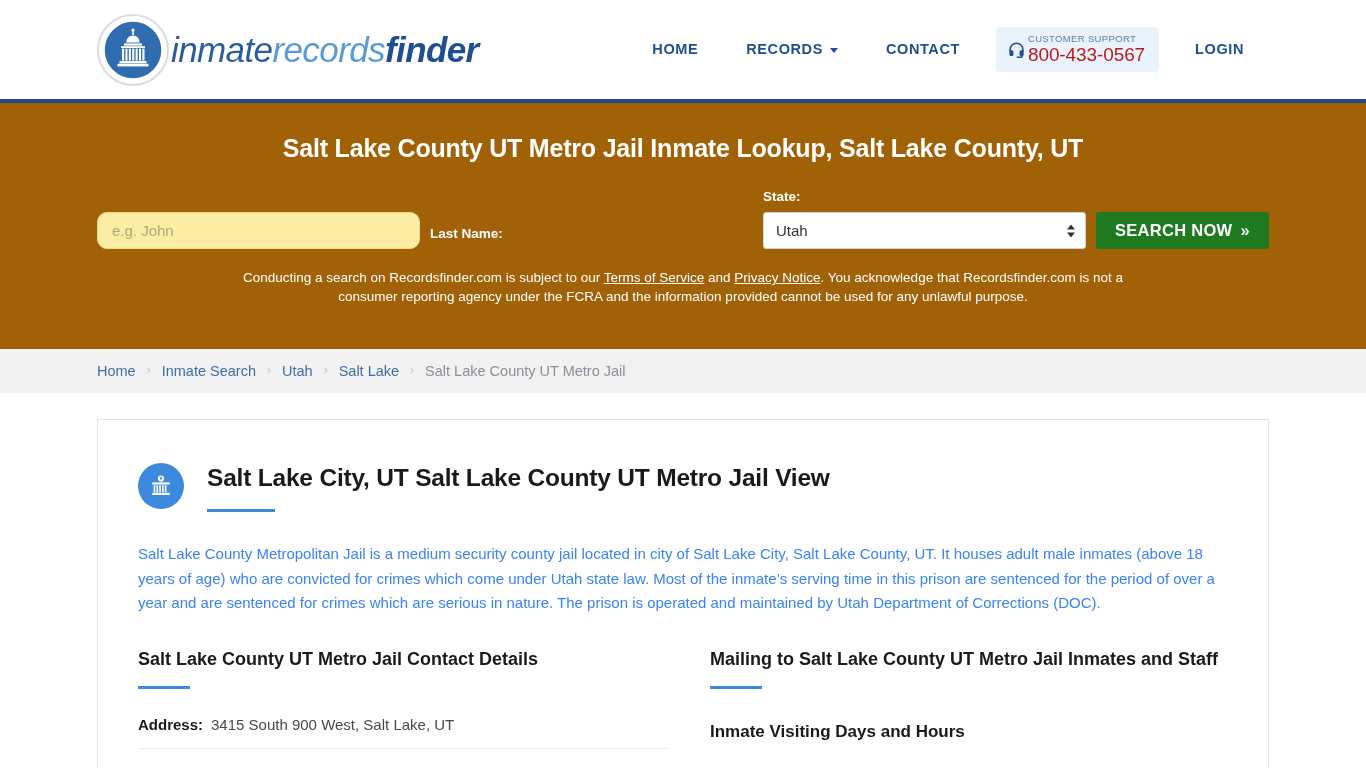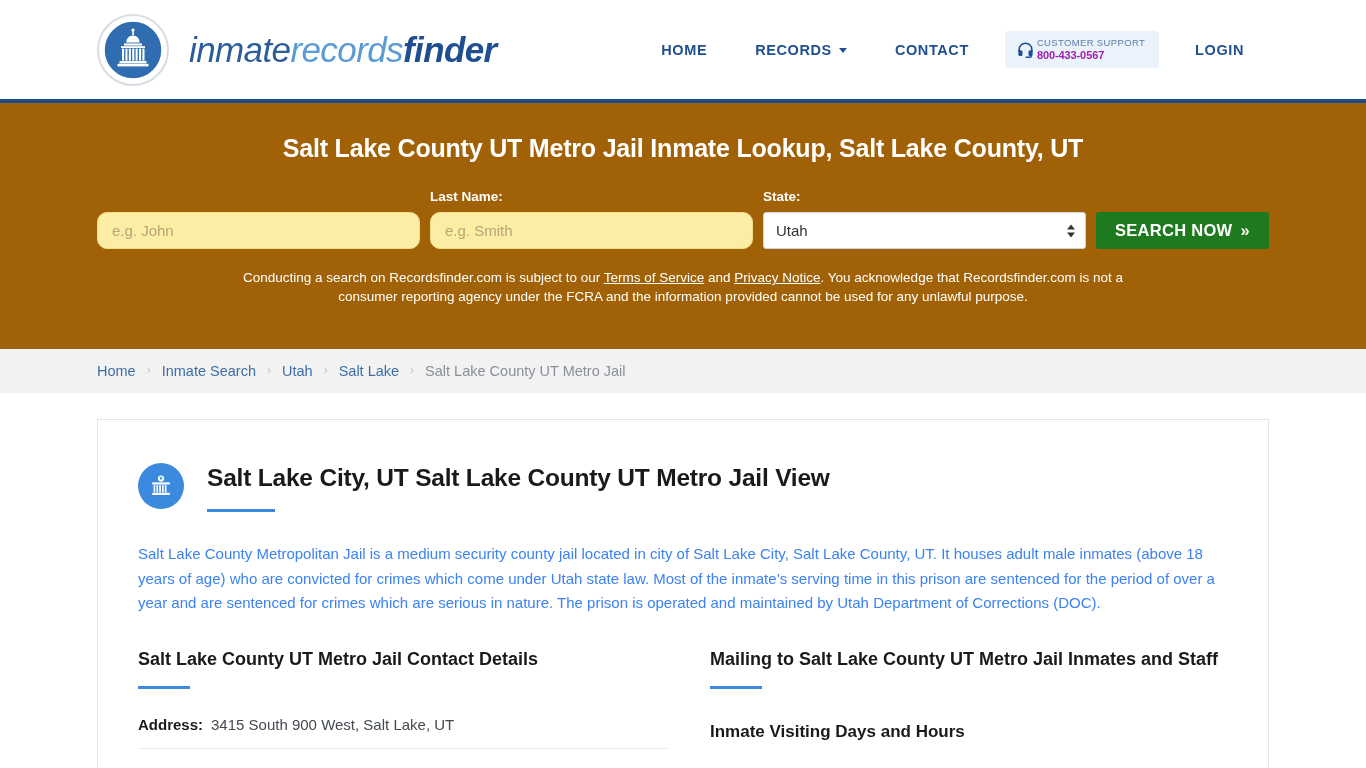--- a/index.html
+++ b/index.html
@@ -17,21 +17,21 @@
     height: 99px;
     background: #ffffff;
     display: flex;
     align-items: center;
     padding: 0 98px 0 97px;
     position: relative;
   }
   .brand {
     display: flex;
     align-items: center;
-    gap: 20px;
+    gap: 2px;
     text-decoration: none;
   }
   .brand-seal {
     width: 72px;
     height: 72px;
     border-radius: 50%;
     background: #ffffff;
     border: 2px solid #d8dde3;
     display: flex;
     align-items: center;
@@ -90,23 +90,23 @@
   .support-text { line-height: 1.12; }
   .support-label {
     display: block;
     font-size: 9.5px;
     color: #5d7ea6;
     letter-spacing: 0.35px;
     white-space: nowrap;
   }
   .support-phone {
     display: block;
-    font-size: 11px;
-    font-weight: 700;
-    color: #a21caf;
+    font-size: 19px;
+    font-weight: 400;
+    color: #b91c1c;
     letter-spacing: -0.1px;
     white-space: nowrap;
   }
 
   
   .hero {
     background: #a16207;
     border-top: 4px solid #1f4c84;
     padding: 0 97px;
     height: 250px;
@@ -403,21 +403,20 @@
 
 <section class="hero">
   <h1 class="hero-title">Salt Lake County UT Metro Jail Inmate Lookup, Salt Lake County, UT</h1>
 
   <form class="search-form">
     <div class="field">
       <input class="text-input" type="text" placeholder="e.g. John" style="">
     </div>
     <div class="field">
       <label class="field-label">Last Name:</label>
-      <input class="text-input" type="text" placeholder="e.g. Smith" style="">
     </div>
     <div class="field">
       <label class="field-label">State:</label>
       <div class="select-wrap">
         <select class="state-select">
           <option>Utah</option>
         </select>
         <span class="select-arrows">
             <i class="up"></i>
             <i class="down"></i>

